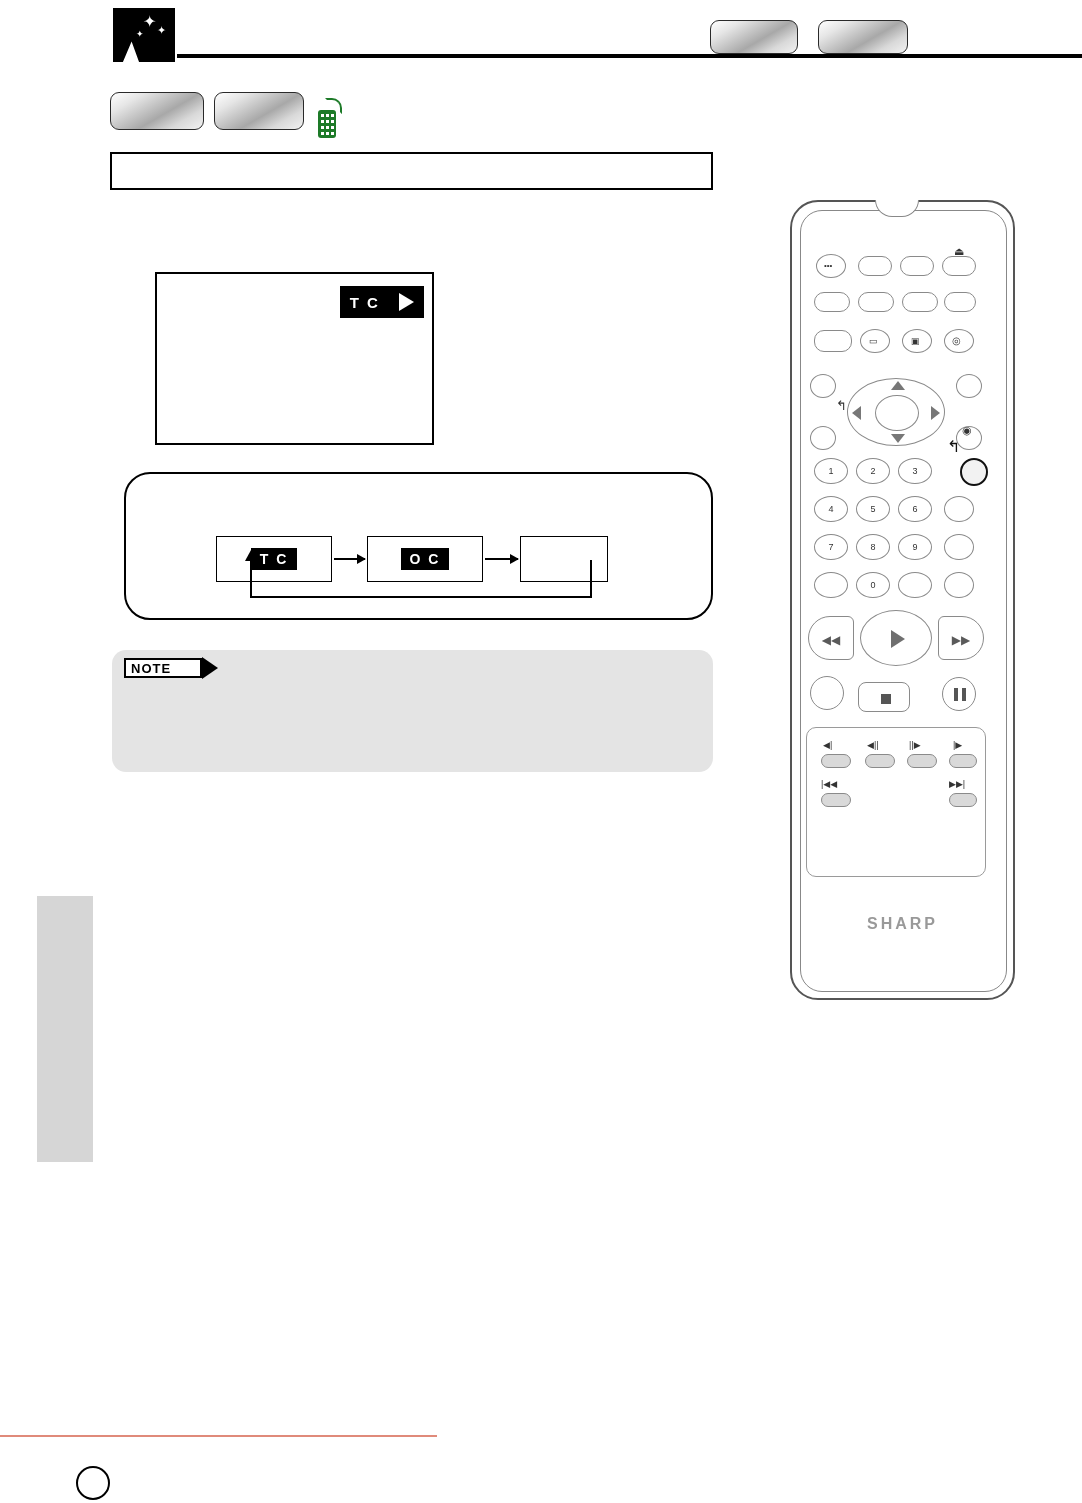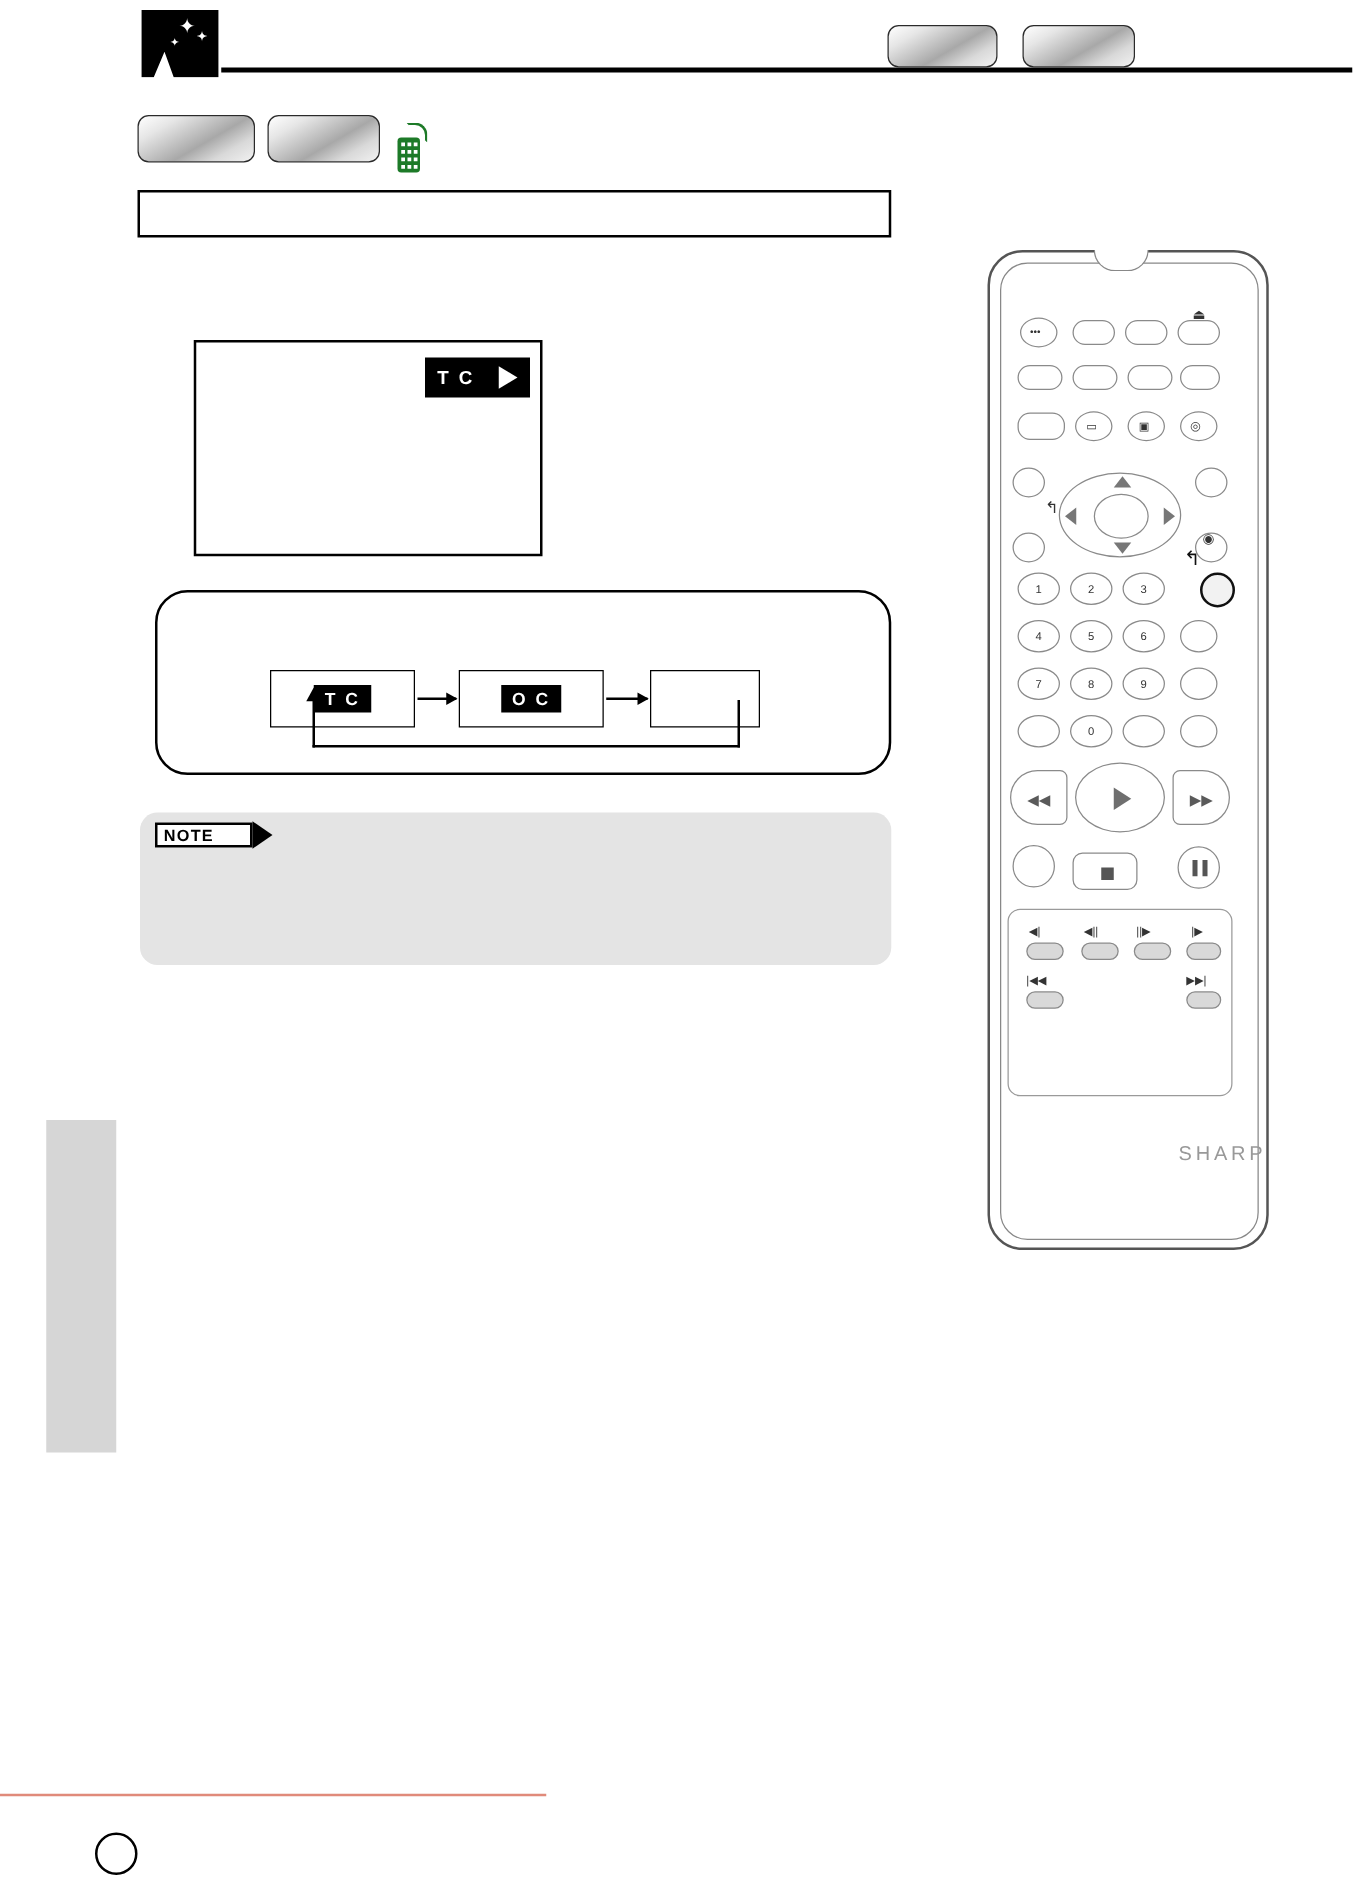--- a/index.html
+++ b/index.html
@@ -448,23 +448,23 @@
     left: 14px; top: 525px;
     width: 180px; height: 150px;
     border: 1px solid #9a9a9a;
     border-radius: 10px;
     box-sizing: border-box;
   }
 
   #sharp-logo {
     position: absolute;
     left: 0; right: 0; top: 713px;
-    text-align: right;
+    text-align: center;
     font-size: 16px;
-    font-weight: normal;
+    font-weight: bold;
     letter-spacing: 3px;
     color: #999999;
   }
 
   #highlight-btn {
     position: absolute;
     left: 960px; top: 458px;
     width: 28px; height: 28px;
     border: 2px solid #111111;
     border-radius: 50%;

